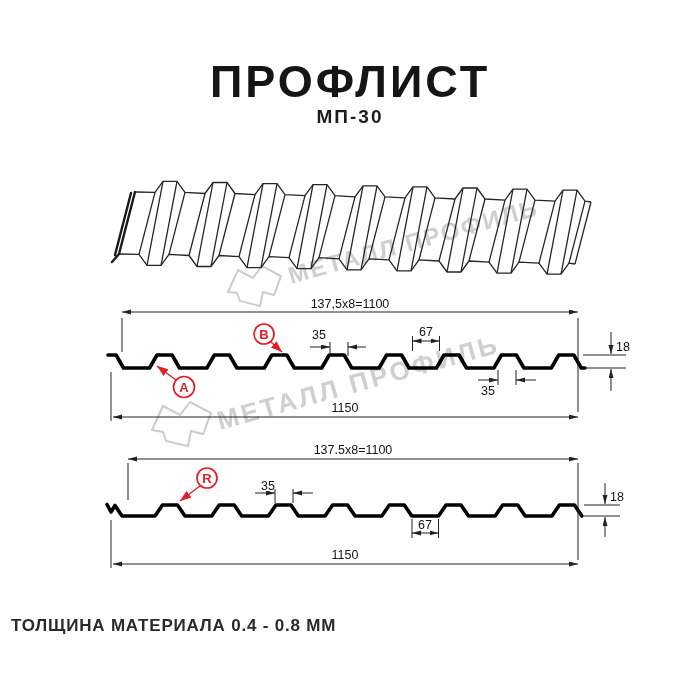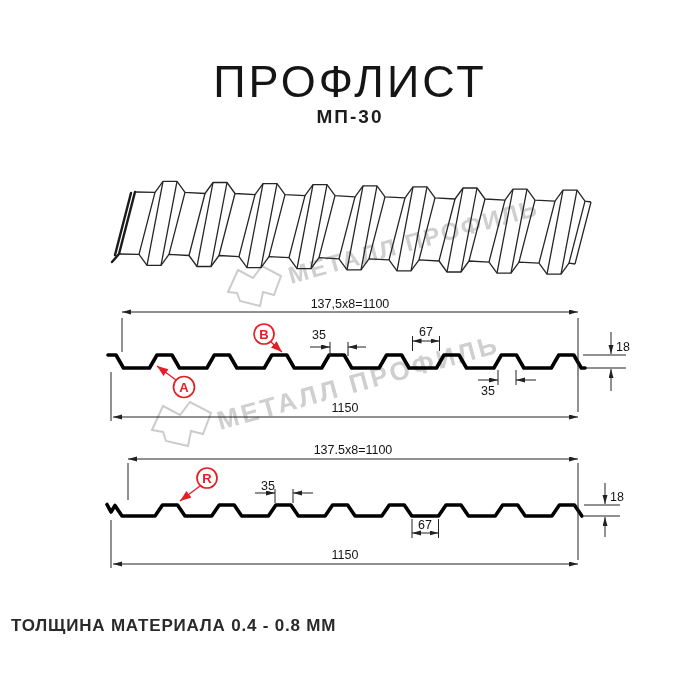--- a/index.html
+++ b/index.html
@@ -1,19 +1,19 @@
 <!DOCTYPE html>
 <html><head>
 <meta charset="utf-8">
 <style>
   html,body{margin:0;padding:0;background:#fff;}
   .canvas{position:relative;width:700px;height:700px;background:#fff;overflow:hidden;
           font-family:"Liberation Sans",sans-serif;}
   .title{position:absolute;top:56px;left:0;width:700px;text-align:center;
-         font-size:45px;font-weight:400;letter-spacing:3px;color:#151515;}
+         font-size:45px;font-weight:700;letter-spacing:3px;color:#151515;}
   .subtitle{position:absolute;top:106px;left:0;width:700px;text-align:center;
          font-size:19px;font-weight:600;letter-spacing:2px;color:#1c1c1c;}
   .footer{position:absolute;top:616px;left:11px;width:700px;
          font-size:17px;font-weight:600;letter-spacing:.8px;color:#2a2a2a;}
   svg{position:absolute;top:0;left:0;}
   .wm-text{font-size:24px;font-weight:700;letter-spacing:2px;fill:#cfcfcf;}
   .wm-text2{font-size:26px;font-weight:700;letter-spacing:3px;fill:#cfcfcf;}
   .wm-logo{fill:none;stroke:#cccccc;stroke-width:2;}
   .prof{fill:none;stroke:#000;stroke-width:3.6;stroke-linejoin:round;stroke-linecap:round;}
   .thin{stroke:#222;stroke-width:1;fill:none;}

